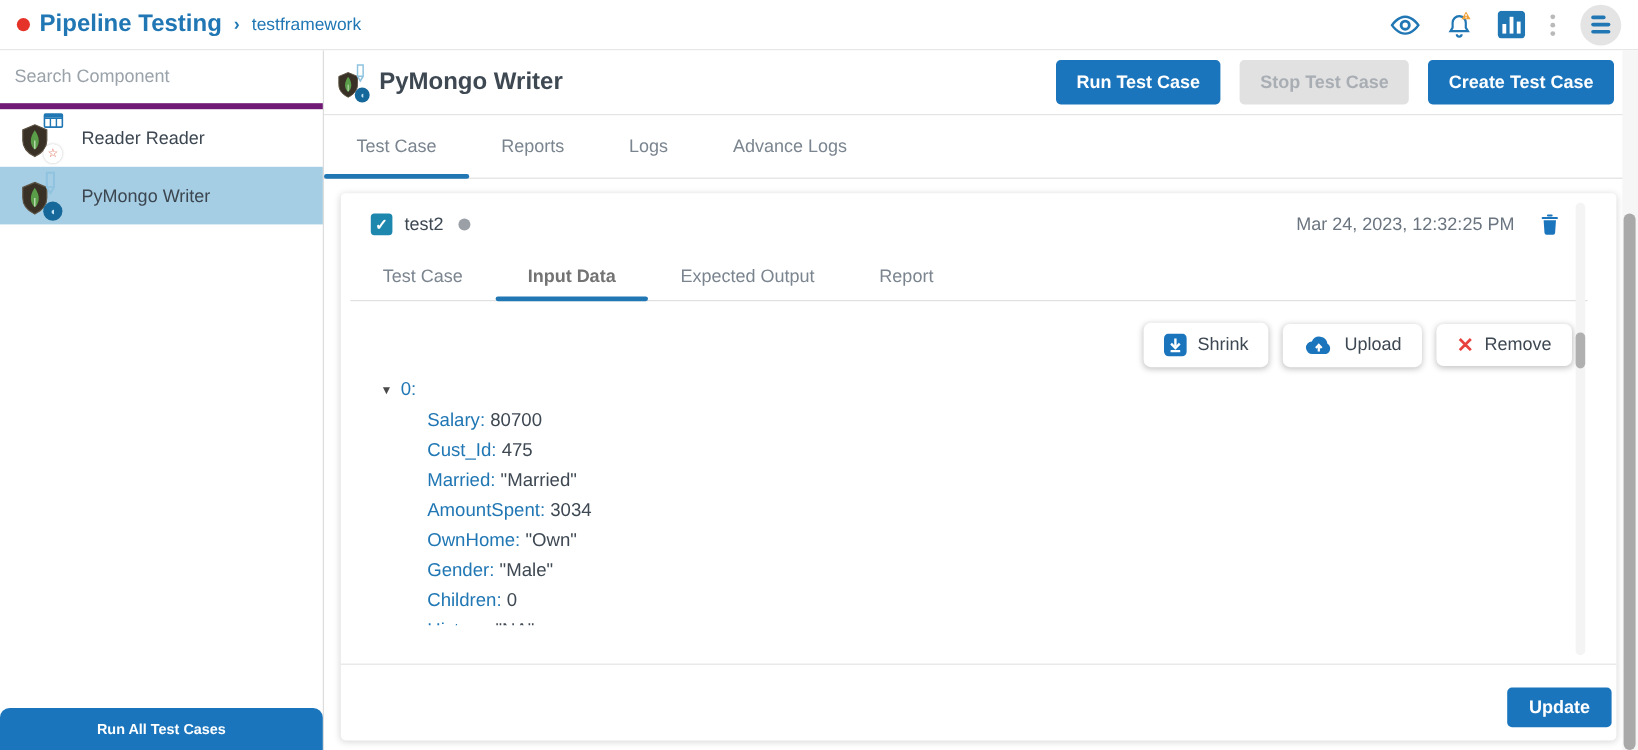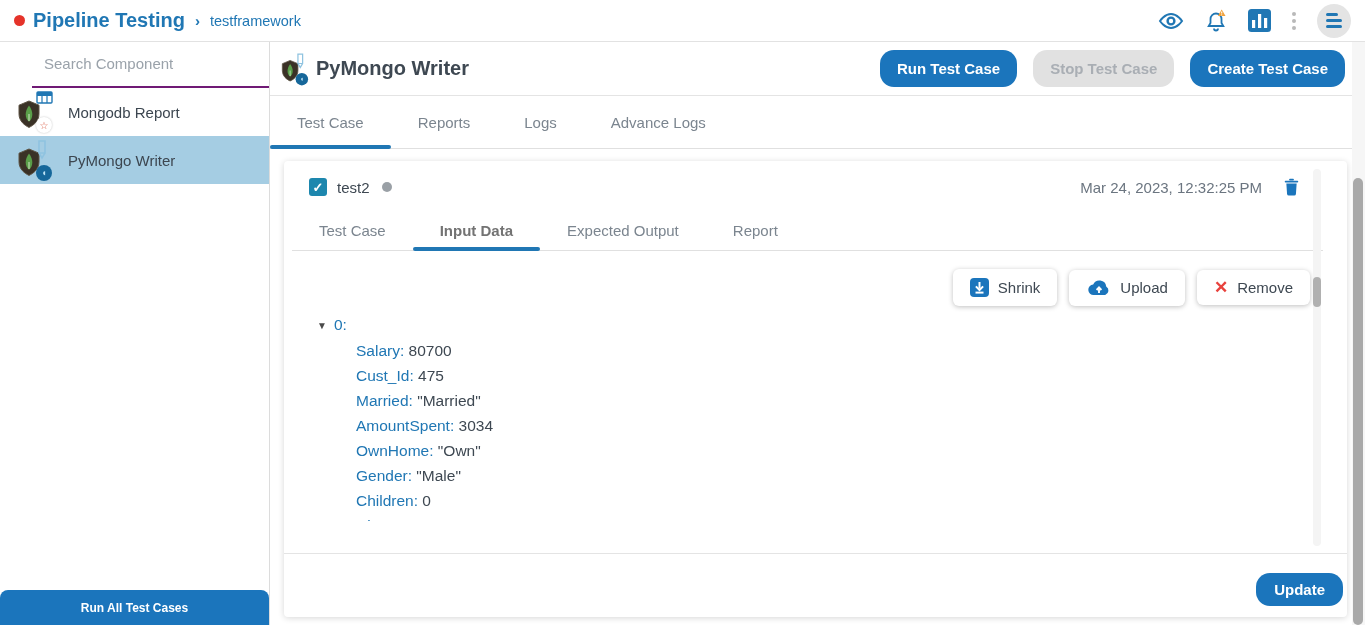--- a/index.html
+++ b/index.html
@@ -24,21 +24,21 @@
   .dots-icon i{ width:4px; height:4px; border-radius:50%; background:#b9b9b9; }
   .menu-circle{ width:34px; height:34px; border-radius:50%; background:#e4e4e4;
     display:flex; flex-direction:column; gap:3px; align-items:center; justify-content:center; }
   .menu-circle i{ height:3px; border-radius:2px; background:#2077b4; }
   .menu-circle i:nth-child(1){ width:12px; margin-right:4px;}
   .menu-circle i:nth-child(2){ width:16px; }
   .menu-circle i:nth-child(3){ width:16px; }
   
   .body{ display:flex; height:583px; }
   .sidebar{ width:270px; border-right:1px solid #dcdcdc; position:relative; background:#fff; flex:none; }
-  .search-wrap{ padding:13px 12px; border-bottom:2px solid #701a75;margin-left:32px; }
+  .search-wrap{ padding:13px 12px; border-bottom:5px solid #701a75; }
   .search-wrap input{ border:none; outline:none; width:100%; font-size:15px;
     font-family:"Liberation Sans",sans-serif; color:#3e4852; background:transparent; }
   .search-wrap input::placeholder{ color:#9aa2aa; }
   .component-item{ height:48px; display:flex; align-items:center; gap:12px; padding:0 10px 0 16px; cursor:pointer; }
   .component-item.selected{ background:#a5cde3; }
   .component-item .label{ font-size:15px; color:#3c4650; }
   
   .mongo-ico{ position:relative; width:40px; height:42px; flex:none; }
   .mongo-ico .shield{ position:absolute; left:0; bottom:3px; }
   .mongo-ico .overlay{ position:absolute; left:20px; top:0; }
@@ -51,21 +51,21 @@
     background:#1b75bc; color:#fff; font-size:12px; font-weight:700;
     border:none; border-radius:8px 8px 0 0; cursor:pointer; font-family:"Liberation Sans",sans-serif;
   }
   
   .main{ flex:1; position:relative; background:#fff; overflow:hidden; }
   .main-header{ height:54px; display:flex; align-items:center; padding:0 20px 0 10px;
     border-bottom:1px solid #e4e4e4; }
   .main-title-ico{ transform:scale(.78); transform-origin:left center; margin-right:-4px;}
   .main-title{ font-size:20px; font-weight:600; color:#3e4852; }
   .main-actions{ margin-left:auto; display:flex; gap:16px; }
-  .btn{ height:37px; padding:0 17px; border:none; border-radius:14px; font-size:15px; font-weight:700;
+  .btn{ height:37px; padding:0 17px; border:none; border-radius:4px; font-size:15px; font-weight:700;
     font-family:"Liberation Sans",sans-serif; cursor:pointer; }
   .btn-primary{ background:#1b75bc; color:#fff; }
   .btn-disabled{ background:#e1e1e1; color:#a9aeb4; cursor:default; }
   .tabs{ display:flex; border-bottom:1px solid #e0e0e0; }
   .outer-tabs{ height:53px; }
   .tab{ position:relative; display:flex; align-items:center; padding:0 27px; height:100%;
     font-size:15px; color:#7b858f; cursor:pointer; }
   .tab.active::after{ content:""; position:absolute; left:0; right:0; bottom:-1px; height:4px;
     background:#2077b4; border-radius:2px; }
   .inner-tabs .tab.active{ color:#737373; font-weight:700; }
@@ -178,21 +178,21 @@
               </svg>
               <svg class="overlay reader-only" width="17" height="14" viewBox="0 0 17 14">
                 <rect x="1" y="1" width="15" height="11" rx="1" fill="#fff" stroke="#2077b4" stroke-width="1.4"></rect>
                 <path d="M1 4.5h15M6 4.5V12M11 4.5V12" stroke="#2077b4" stroke-width="1.2"></path>
                 <rect x="1" y="1" width="15" height="3" fill="#2077b4"></rect>
               </svg>
 
               <span class="badge star reader-only">☆</span>
 
             </span>
-            <span class="label">Mongodb Report</span>
+            <span class="label">Reader Reader</span>
           </div>
           <div class="component-item selected type-writer">
             <span class="mongo-ico">
               <svg class="shield" width="26" height="30" viewBox="0 0 26 30">
                 <use href="#mongo-shield"></use>
               </svg>
 
               <svg class="overlay writer-only" width="12" height="22" viewBox="0 0 12 22">
                 <path d="M3 2h6v12l-3 5-3-5z" fill="none" stroke="#8fc3e0" stroke-width="1.6"></path>
                 <path d="M3 14h6" stroke="#8fc3e0" stroke-width="1.4"></path>

